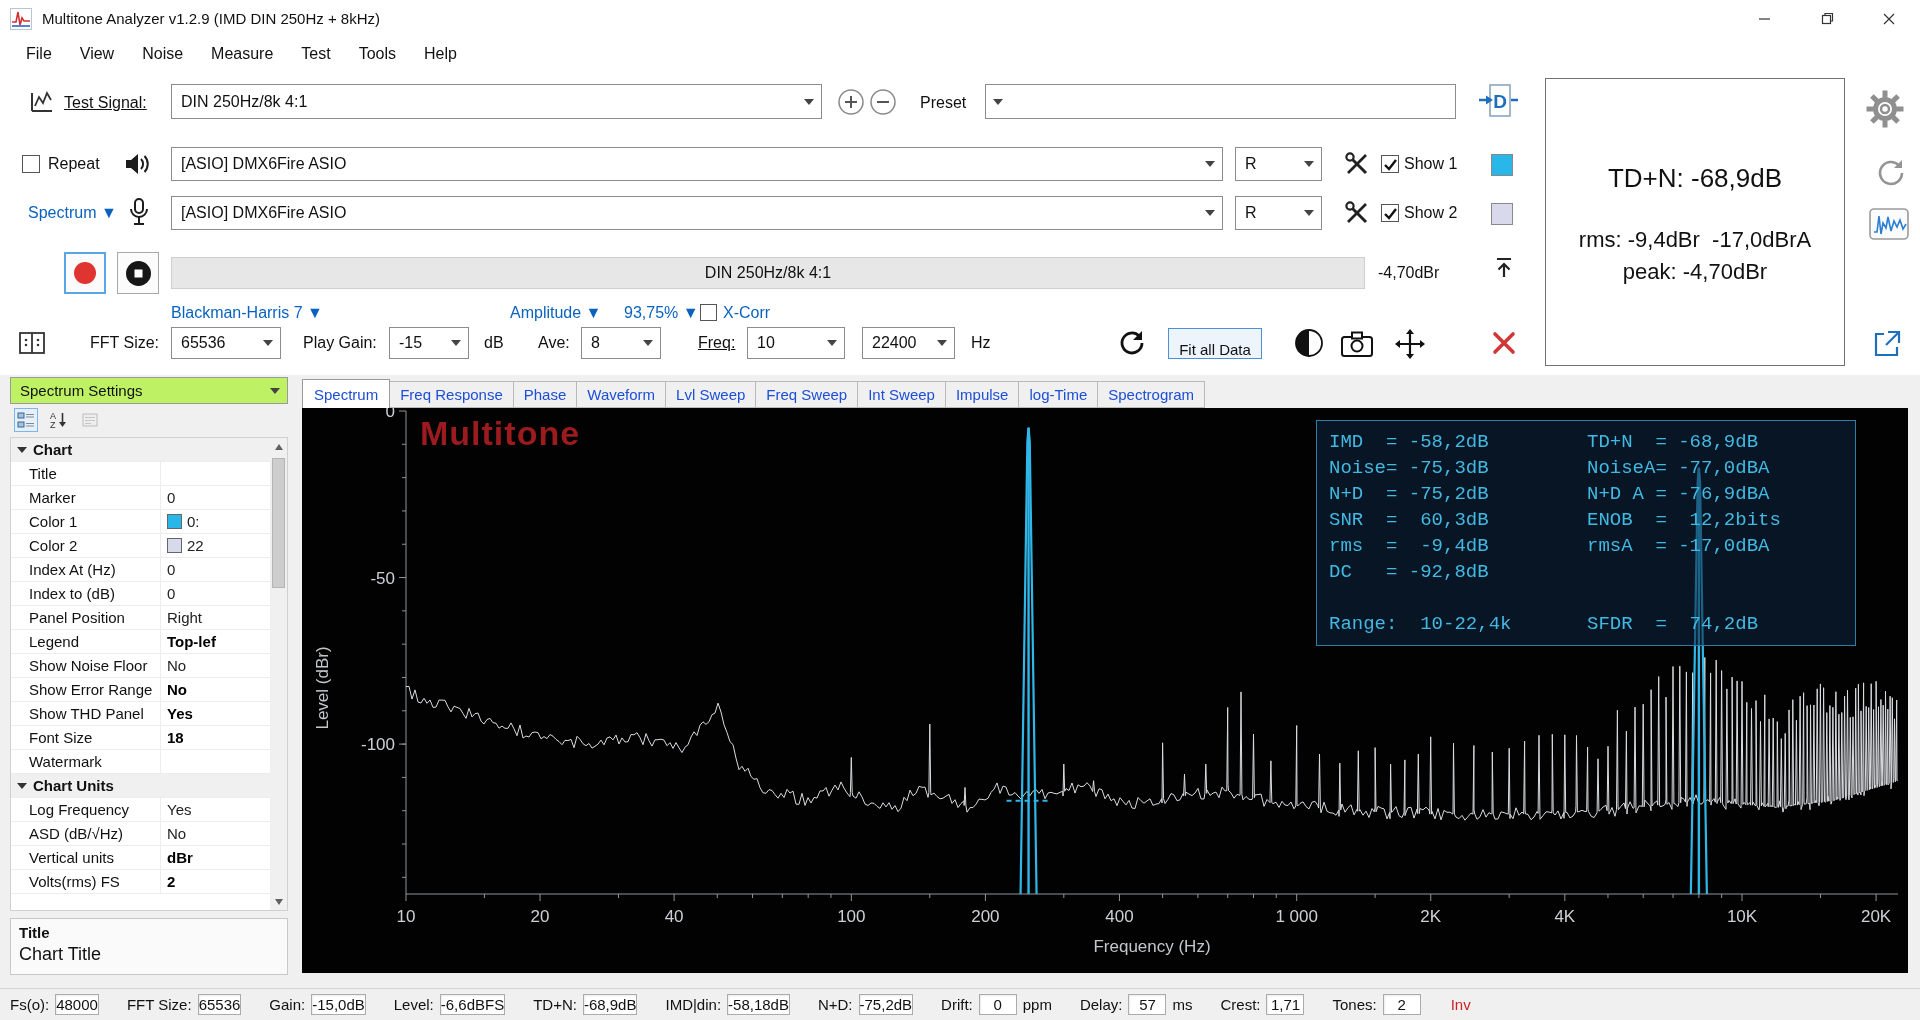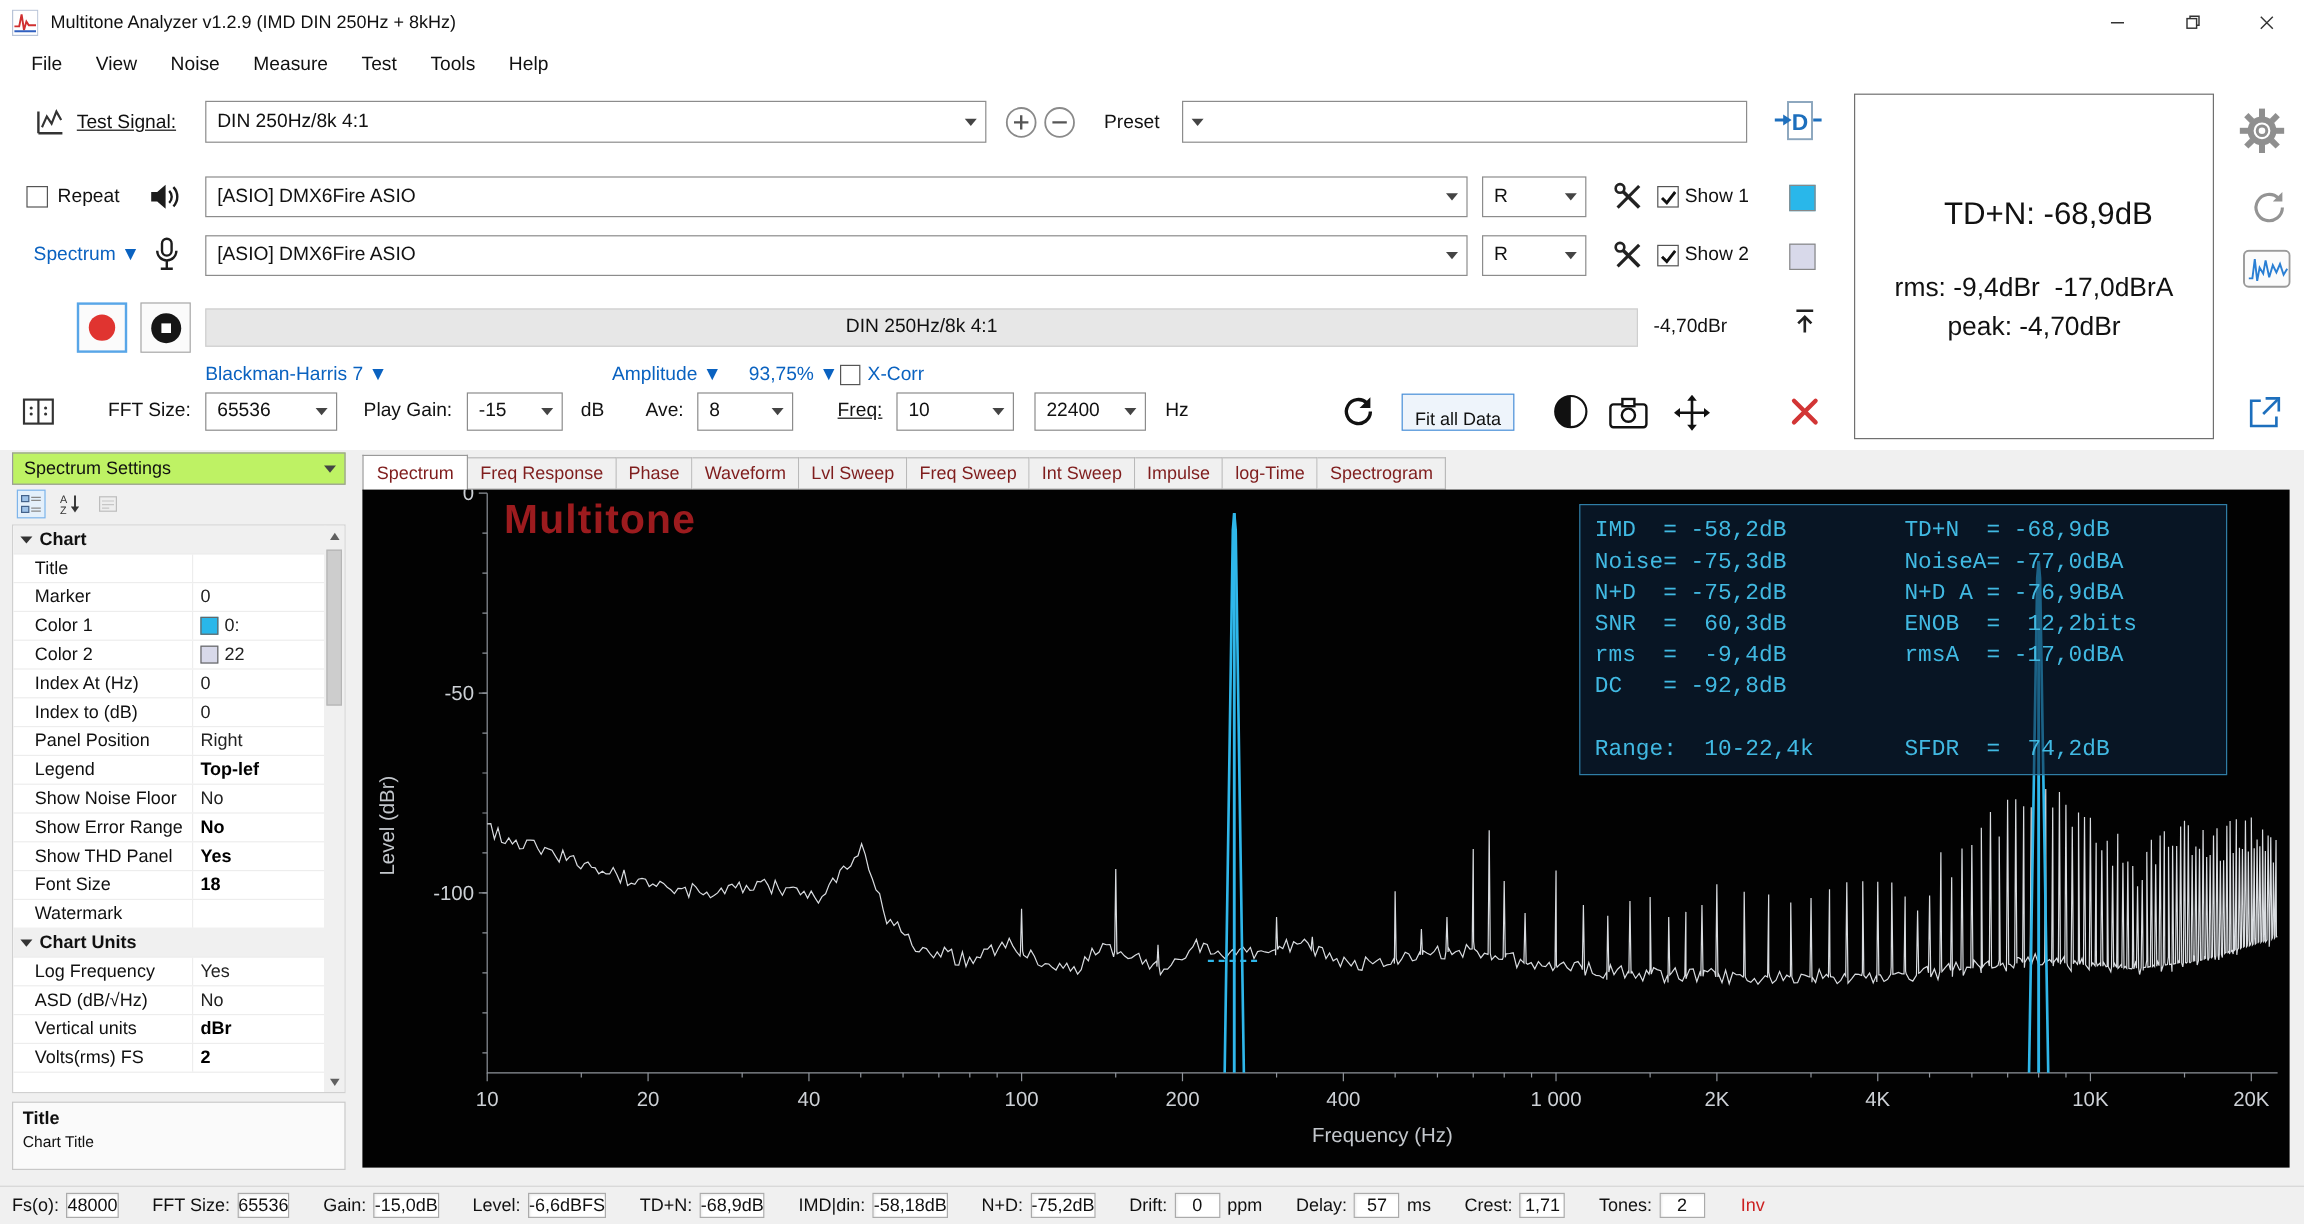--- a/index.html
+++ b/index.html
@@ -32,21 +32,21 @@
   .cb.on svg{display:block}
   .swatch{position:absolute;width:22px;height:22px;border:1px solid #888}
   .tool-btn{position:absolute;width:42px;height:42px;background:#fbfbfb;border:1px solid #a8a8a8;display:flex;align-items:center;justify-content:center}
   .tool-btn.focus{border:2px solid #58a6e8}
   .progress{position:absolute;background:#e7e7e7;border:1px solid #cfcfcf;display:flex;align-items:center;justify-content:center;font-size:16px}
   .push-btn{position:absolute;border:1px solid #4a90d9;background:#eef4fb;font-size:15px;display:flex;align-items:flex-end;justify-content:center}
   .icon{position:absolute;display:flex}
 
   
   .readings{position:absolute;left:1545px;top:8px;width:300px;height:288px;border:1px solid #707070;background:#fff}
-  .readings .r1{position:absolute;left:12px;top:84px;width:100%;text-align:center;font-size:26px}
+  .readings .r1{position:absolute;left:0;top:84px;width:100%;text-align:center;font-size:26px}
   .readings .r2{position:absolute;left:0;top:148px;width:100%;text-align:center;font-size:22px;white-space:pre}
   .readings .r3{position:absolute;left:0;top:180px;width:100%;text-align:center;font-size:22px}
 
   
   .main{position:absolute;left:0;top:375px;width:1920px;height:613px;background:#f0f0f0}
 
   
   .left-panel{position:absolute;left:10px;top:0;width:278px;height:610px}
   .sel-combo{position:absolute;left:0;top:2px;width:278px;height:27px;border:1px solid #9a9a9a;background:#bef264;display:flex;align-items:center}
   .sel-combo .combo-text{font-size:15px}
@@ -64,26 +64,26 @@
   .pg-value.bold{font-weight:bold;color:#000}
   .pg-swatch{width:15px;height:15px;border:1px solid #666;margin-right:5px;flex:none}
   .pg-scroll{position:absolute;right:0;top:0;width:17px;height:100%;background:#f0f0f0;display:flex;flex-direction:column;align-items:center}
   .pg-sbtn{width:17px;height:17px;display:flex;align-items:center;justify-content:center}
   .tri-up{width:0;height:0;border-left:4px solid transparent;border-right:4px solid transparent;border-bottom:6px solid #606060}
   .tri-dn{width:0;height:0;border-left:4px solid transparent;border-right:4px solid transparent;border-top:6px solid #606060}
   .pg-thumb{width:13px;height:130px;background:#cdcdcd;border:1px solid #b5b5b5;margin-top:3px}
   .pg-spacer{flex:1}
   .pg-help{position:absolute;left:0;top:543px;width:278px;height:57px;border:1px solid #c8c8c8;background:#fafafa;padding:5px 8px}
   .pg-help-title{font-size:15px;font-weight:bold}
-  .pg-help-text{font-size:13px;margin-top:3px}
+  .pg-help-text{font-size:18px;margin-top:3px}
 
   
   .right-area{position:absolute;left:302px;top:0;width:1606px;height:613px}
   .tabs{position:absolute;left:0;top:4px;height:29px;display:flex;align-items:flex-end}
-  .tab{font-size:15px;padding:4px 10px;background:#f0f0f0;border:1px solid #b9b9b9;border-left:none;color:#7f1d1d}
+  .tab{font-size:15px;padding:4px 10px;background:#f0f0f0;border:1px solid #b9b9b9;border-left:none;color:#1d4ed8}
   .tab:first-child{border-left:1px solid #b9b9b9}
   .tab.selected{background:#fff;border:1px solid #9a9a9a;border-bottom:none;padding:6px 11px;position:relative;top:1px}
   .chart{position:absolute;left:0;top:33px;width:1606px;height:565px;background:#020202}
   .chart svg{position:absolute;left:0;top:0}
   .chart svg text{font-family:"Liberation Sans","DejaVu Sans",sans-serif}
   .watermark{position:absolute;left:118px;top:6px;font-size:34px;font-weight:bold;color:#9c1b1e;letter-spacing:1px}
   .thd-panel{position:absolute;left:1014px;top:12px;width:540px;background:rgba(13,37,62,0.58);border:1px solid #2f7da5;padding:8px 12px}
   .thd-row{display:flex;height:26px;align-items:center}
   .thd-l,.thd-r{white-space:pre;font-family:"Liberation Mono","DejaVu Sans Mono",monospace;font-size:19px;color:#41b9e2}
   .thd-l{width:258px}

